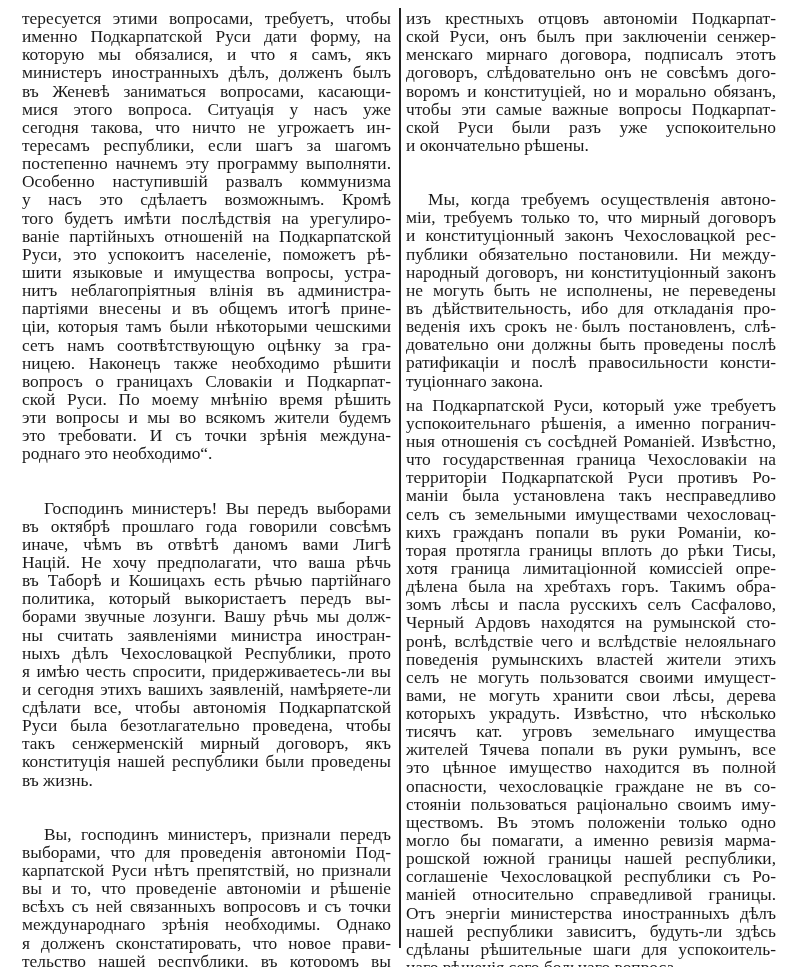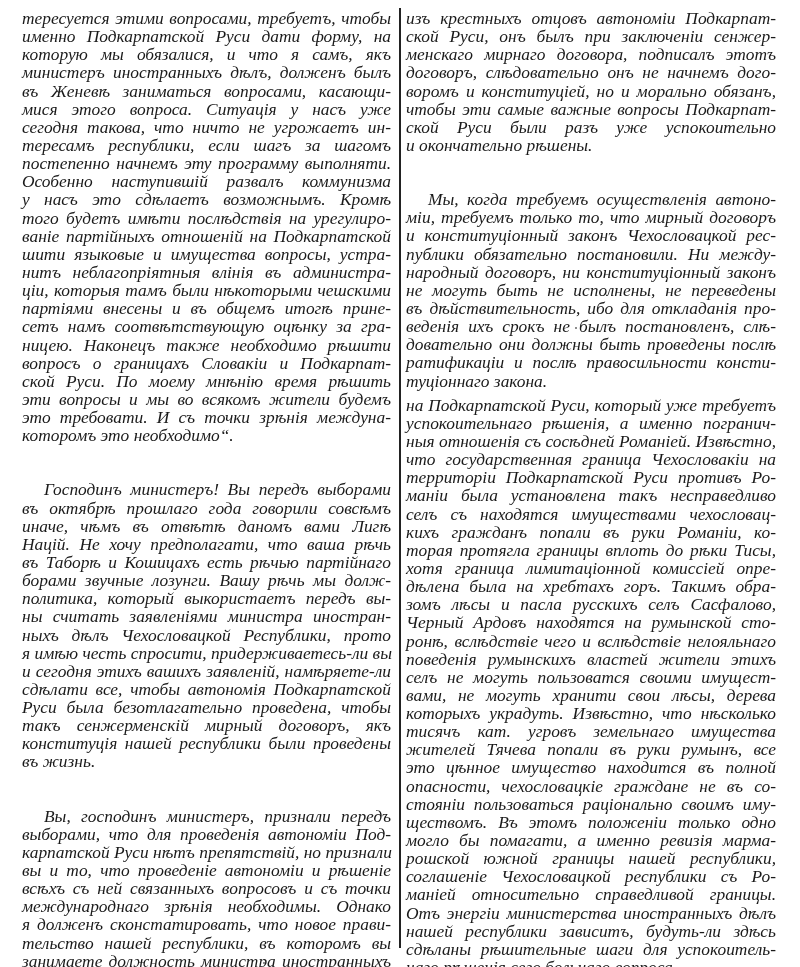--- a/index.html
+++ b/index.html
@@ -1,17 +1,17 @@
 <!DOCTYPE html>
 <html><head>
 <meta charset="utf-8">
 <style>
   html, body { margin: 0; padding: 0; background: #ffffff; }
   body { width: 800px; height: 967px; position: relative; overflow: hidden; }
-  .page { position: absolute; left: 0; top: 0; width: 652px; height: 967px; font-style: italic; }
+  .page { position: absolute; left: 0; top: 0; width: 652px; height: 967px; }
   .col {
     position: absolute;
     top: 9px;
     font-family: "Liberation Serif", "DejaVu Serif", serif;
     font-size: 17.4px;
     line-height: 18.15px;
     color: #1a1a1a;
   }
   .col-left { left: 22px; width: 369px; }
   .col-right { left: 406px; width: 370px; }
@@ -49,40 +49,41 @@
         <span class="line">министеръ иностранныхъ дѣлъ, долженъ былъ</span>
         <span class="line">въ Женевѣ заниматься вопросами, касающи-</span>
         <span class="line">мися этого вопроса. Ситуація у насъ уже</span>
         <span class="line">сегодня такова, что ничто не угрожаетъ ин-</span>
         <span class="line">тересамъ республики, если шагъ за шагомъ</span>
         <span class="line">постепенно начнемъ эту программу выполняти.</span>
         <span class="line">Особенно наступившій развалъ коммунизма</span>
         <span class="line">у насъ это сдѣлаетъ возможнымъ. Кромѣ</span>
         <span class="line">того будетъ имѣти послѣдствія на урегулиро-</span>
         <span class="line">ваніе партійныхъ отношеній на Подкарпатской</span>
+        <span class="line">Руси, это успокоитъ населеніе, поможетъ рѣ-</span>
         <span class="line">шити языковые и имущества вопросы, устра-</span>
         <span class="line">нитъ неблагопріятныя влінія въ администра-</span>
+        <span class="line">партіями внесены и въ общемъ итогѣ прине-</span>
         <span class="line">ціи, которыя тамъ были нѣкоторыми чешскими</span>
-        <span class="line">партіями внесены и въ общемъ итогѣ прине-</span>
         <span class="line">сетъ намъ соотвѣтствующую оцѣнку за гра-</span>
         <span class="line">ницею. Наконецъ также необходимо рѣшити</span>
         <span class="line">вопросъ о границахъ Словакіи и Подкарпат-</span>
         <span class="line">ской Руси. По моему мнѣнію время рѣшить</span>
         <span class="line">эти вопросы и мы во всякомъ жители будемъ</span>
         <span class="line">это требовати. И съ точки зрѣнія междуна-</span>
-        <span class="line last">которомъ это необходимо“.</span>
+        <span class="line last">роднаго это необходимо“.</span>
       </div>
       <div class="para">
         <span class="line indent">Господинъ министеръ! Вы передъ выборами</span>
         <span class="line">въ октябрѣ прошлаго года говорили совсѣмъ</span>
         <span class="line">иначе, чѣмъ въ отвѣтѣ даномъ вами Лигѣ</span>
         <span class="line">Націй. Не хочу предполагати, что ваша рѣчь</span>
         <span class="line">въ Таборѣ и Кошицахъ есть рѣчью партійнаго</span>
+        <span class="line">политика, который выкористаетъ передъ вы-</span>
         <span class="line">борами звучные лозунги. Вашу рѣчь мы долж-</span>
-        <span class="line">политика, который выкористаетъ передъ вы-</span>
         <span class="line">ны считать заявленіями министра иностран-</span>
         <span class="line">ныхъ дѣлъ Чехословацкой Республики, прото</span>
         <span class="line">я имѣю честь спросити, придерживаетесь-ли вы</span>
         <span class="line">и сегодня этихъ вашихъ заявленій, намѣряете-ли</span>
         <span class="line">сдѣлати все, чтобы автономія Подкарпатской</span>
         <span class="line">Руси была безотлагательно проведена, чтобы</span>
         <span class="line">такъ сенжерменскій мирный договоръ, якъ</span>
         <span class="line">конституція нашей республики были проведены</span>
         <span class="line last">въ жизнь.</span>
       </div>
@@ -99,21 +100,21 @@
         <span class="line">здѣсь господиномъ предсѣдателемъ совѣта</span>
         <span class="line">министровъ, ни однымъ словомъ не вспоминало</span>
       </div>
     </div>
   <div class="divider"></div>
   <div class="col col-right" id="col-right">
       <div class="para">
         <span class="line">изъ крестныхъ отцовъ автономіи Подкарпат-</span>
         <span class="line">ской Руси, онъ былъ при заключеніи сенжер-</span>
         <span class="line">менскаго мирнаго договора, подписалъ этотъ</span>
-        <span class="line">договоръ, слѣдовательно онъ не начнемъ дого-</span>
+        <span class="line">договоръ, слѣдовательно онъ не совсѣмъ дого-</span>
         <span class="line">воромъ и конституціей, но и морально обязанъ,</span>
         <span class="line">чтобы эти самые важные вопросы Подкарпат-</span>
         <span class="line">ской Руси были разъ уже успокоительно</span>
         <span class="line last">и окончательно рѣшены.</span>
       </div>
       <div class="para">
         <span class="line indent">Мы, когда требуемъ осуществленія автоно-</span>
         <span class="line">міи, требуемъ только то, что мирный договоръ</span>
         <span class="line">и конституціонный законъ Чехословацкой рес-</span>
         <span class="line">публики обязательно постановили. Ни между-</span>
@@ -125,21 +126,21 @@
         <span class="line">ратификаціи и послѣ правосильности консти-</span>
         <span class="line last">туціоннаго закона.</span>
       </div>
       <div class="para">
         <span class="line">на Подкарпатской Руси, который уже требуетъ</span>
         <span class="line">успокоительнаго рѣшенія, а именно погранич-</span>
         <span class="line">ныя отношенія съ сосѣдней Романіей. Извѣстно,</span>
         <span class="line">что государственная граница Чехословакіи на</span>
         <span class="line">территоріи Подкарпатской Руси противъ Ро-</span>
         <span class="line">маніи была установлена такъ несправедливо</span>
-        <span class="line">селъ съ находятся имуществами чехословац-</span>
+        <span class="line">селъ съ земельными имуществами чехословац-</span>
         <span class="line">кихъ гражданъ попали въ руки Романіи, ко-</span>
         <span class="line">торая протягла границы вплоть до рѣки Тисы,</span>
         <span class="line">хотя граница лимитаціонной комиссіей опре-</span>
         <span class="line">дѣлена была на хребтахъ горъ. Такимъ обра-</span>
         <span class="line">зомъ лѣсы и пасла русскихъ селъ Сасфалово,</span>
         <span class="line">Черный Ардовъ находятся на румынской сто-</span>
         <span class="line">ронѣ, вслѣдствіе чего и вслѣдствіе нелояльнаго</span>
         <span class="line">поведенія румынскихъ властей жители этихъ</span>
         <span class="line">селъ не могуть пользоватся своими имущест-</span>
         <span class="line">вами, не могуть хранити свои лѣсы, дерева</span>

